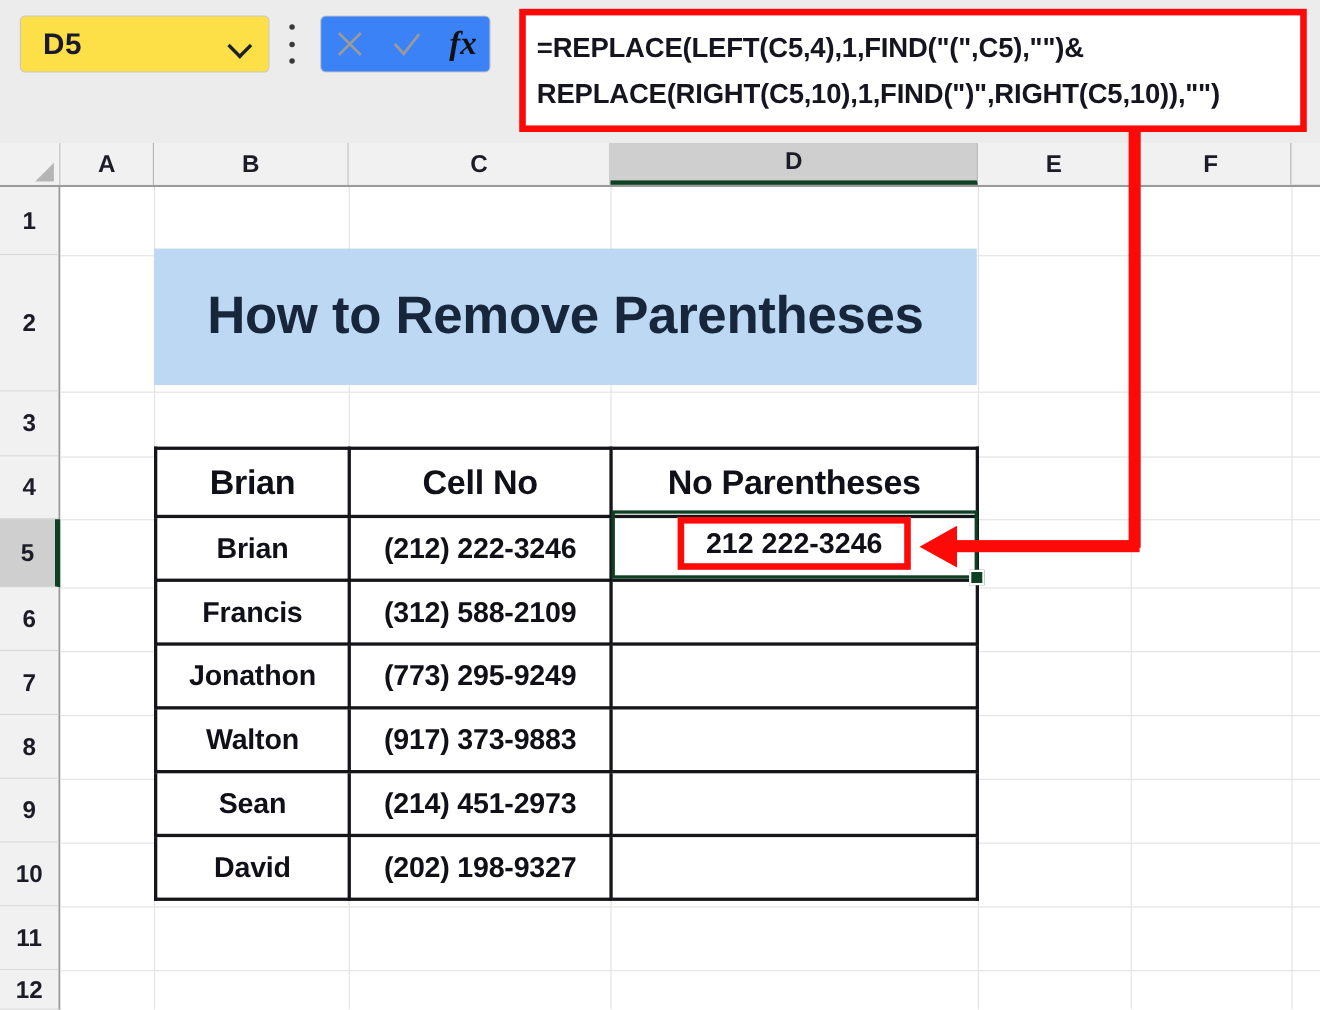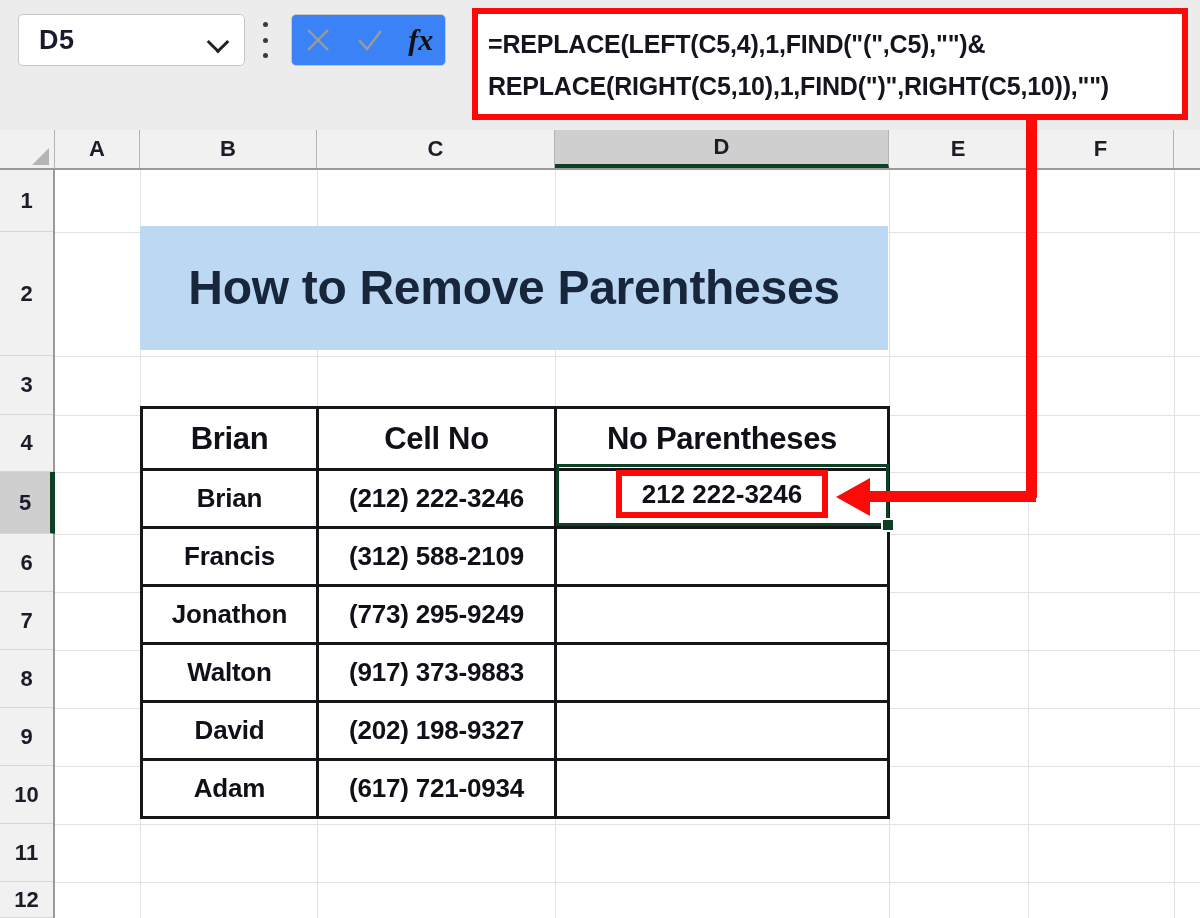--- a/index.html
+++ b/index.html
@@ -19,21 +19,21 @@
   .formula-strip {
     position: absolute;
     left: 0; top: 0;
     width: 1200px; height: 130px;
     background: #ececed;
   }
   .name-box {
     position: absolute;
     left: 18px; top: 14px;
     width: 227px; height: 52px;
-    background: #ffffff;
+    background: #fde047;
     border: 1px solid #c8c8c8;
     border-radius: 5px;
     box-sizing: border-box;
     display: flex;
     align-items: center;
     justify-content: space-between;
     padding: 0 14px 0 20px;
   }
   .name-box-text {
     font-size: 27px;
@@ -432,29 +432,29 @@
           <td class="c-name">Jonathon</td>
           <td class="c-cell">(773) 295-9249</td>
           <td class="c-res"></td>
         </tr>
         <tr>
           <td class="c-name">Walton</td>
           <td class="c-cell">(917) 373-9883</td>
           <td class="c-res"></td>
         </tr>
         <tr>
+          <td class="c-name">Sean</td>
+          <td class="c-cell">(214) 451-2973</td>
+          <td class="c-res"></td>
+        </tr>
+        <tr>
           <td class="c-name">David</td>
           <td class="c-cell">(202) 198-9327</td>
           <td class="c-res"></td>
         </tr>
-        <tr>
-          <td class="c-name">Adam</td>
-          <td class="c-cell">(617) 721-0934</td>
-          <td class="c-res"></td>
-        </tr>
       </tbody>
   </table>
 
   <div class="cell-selection"></div>
   <div class="fill-handle"></div>
   <div class="result-red-box">212 222-3246</div>
 
   <div class="conn-v"></div>
   <div class="conn-h"></div>
   <div class="conn-arrow"></div>

